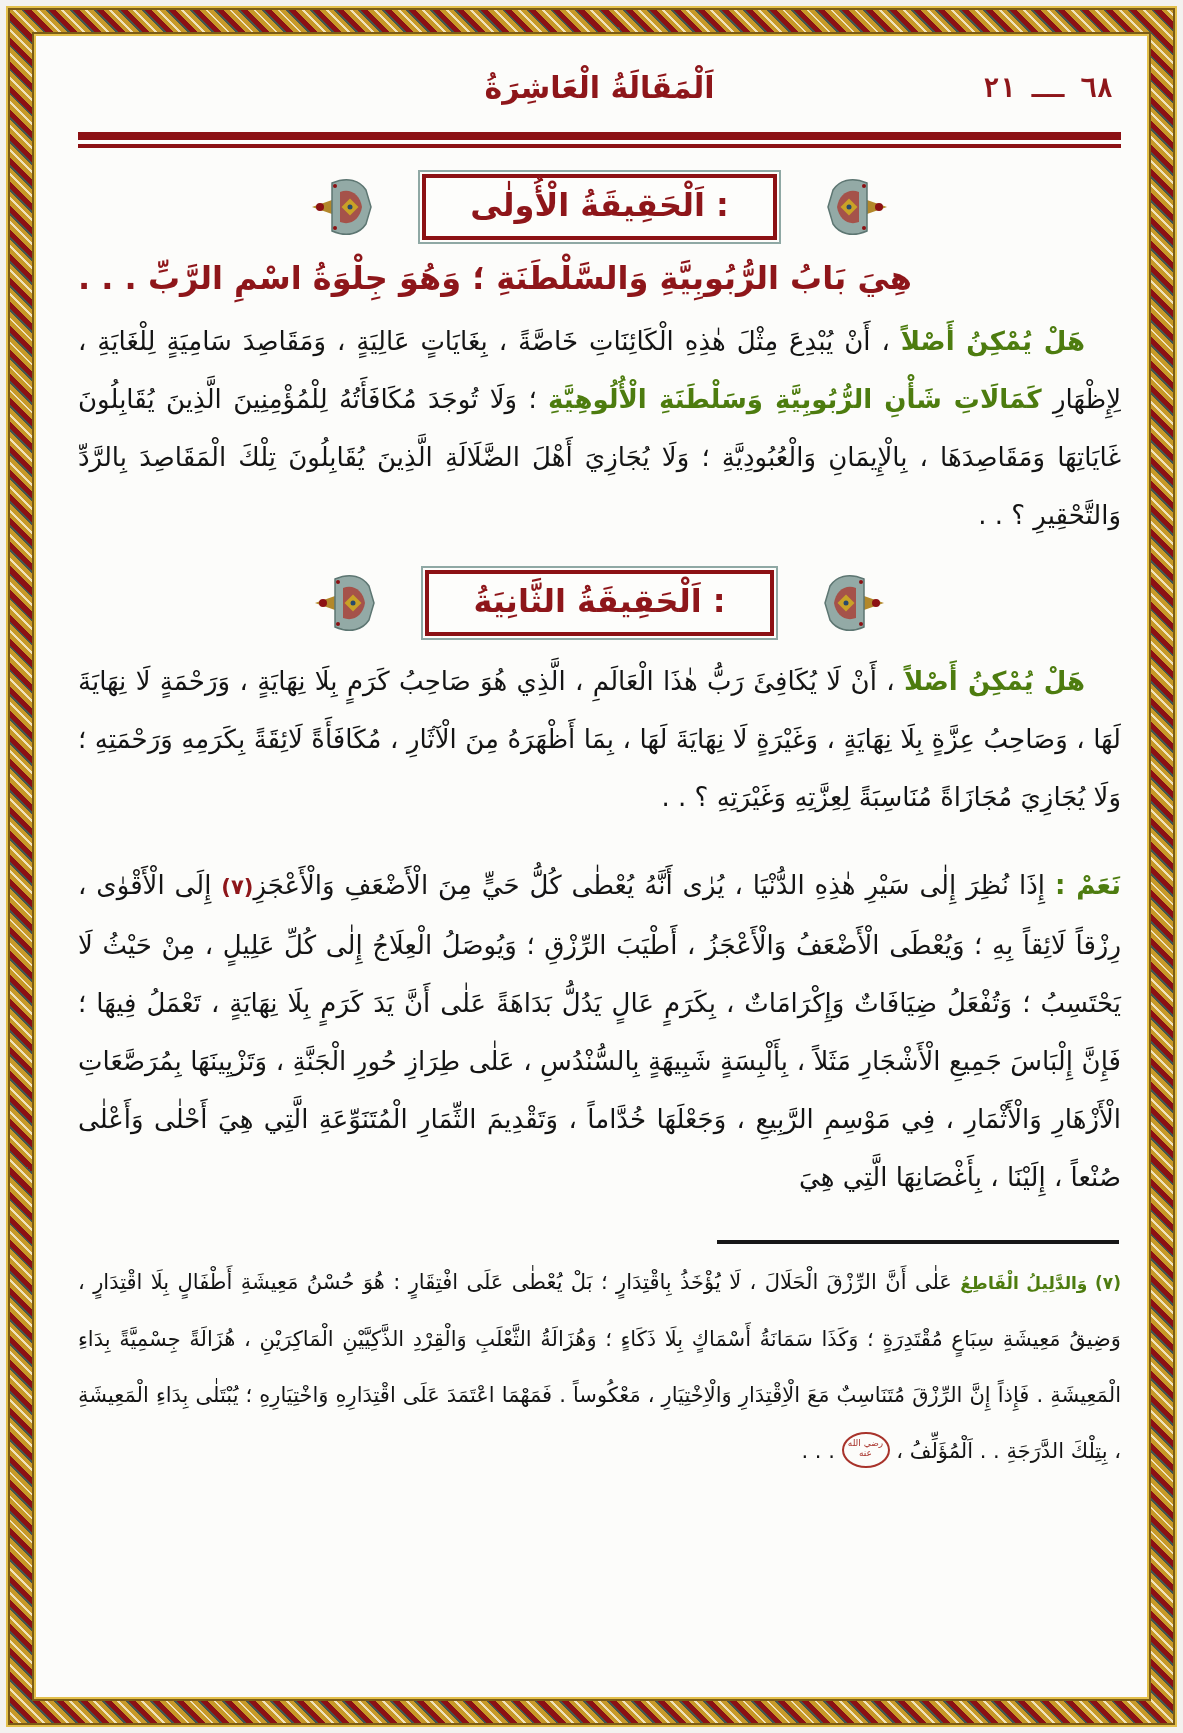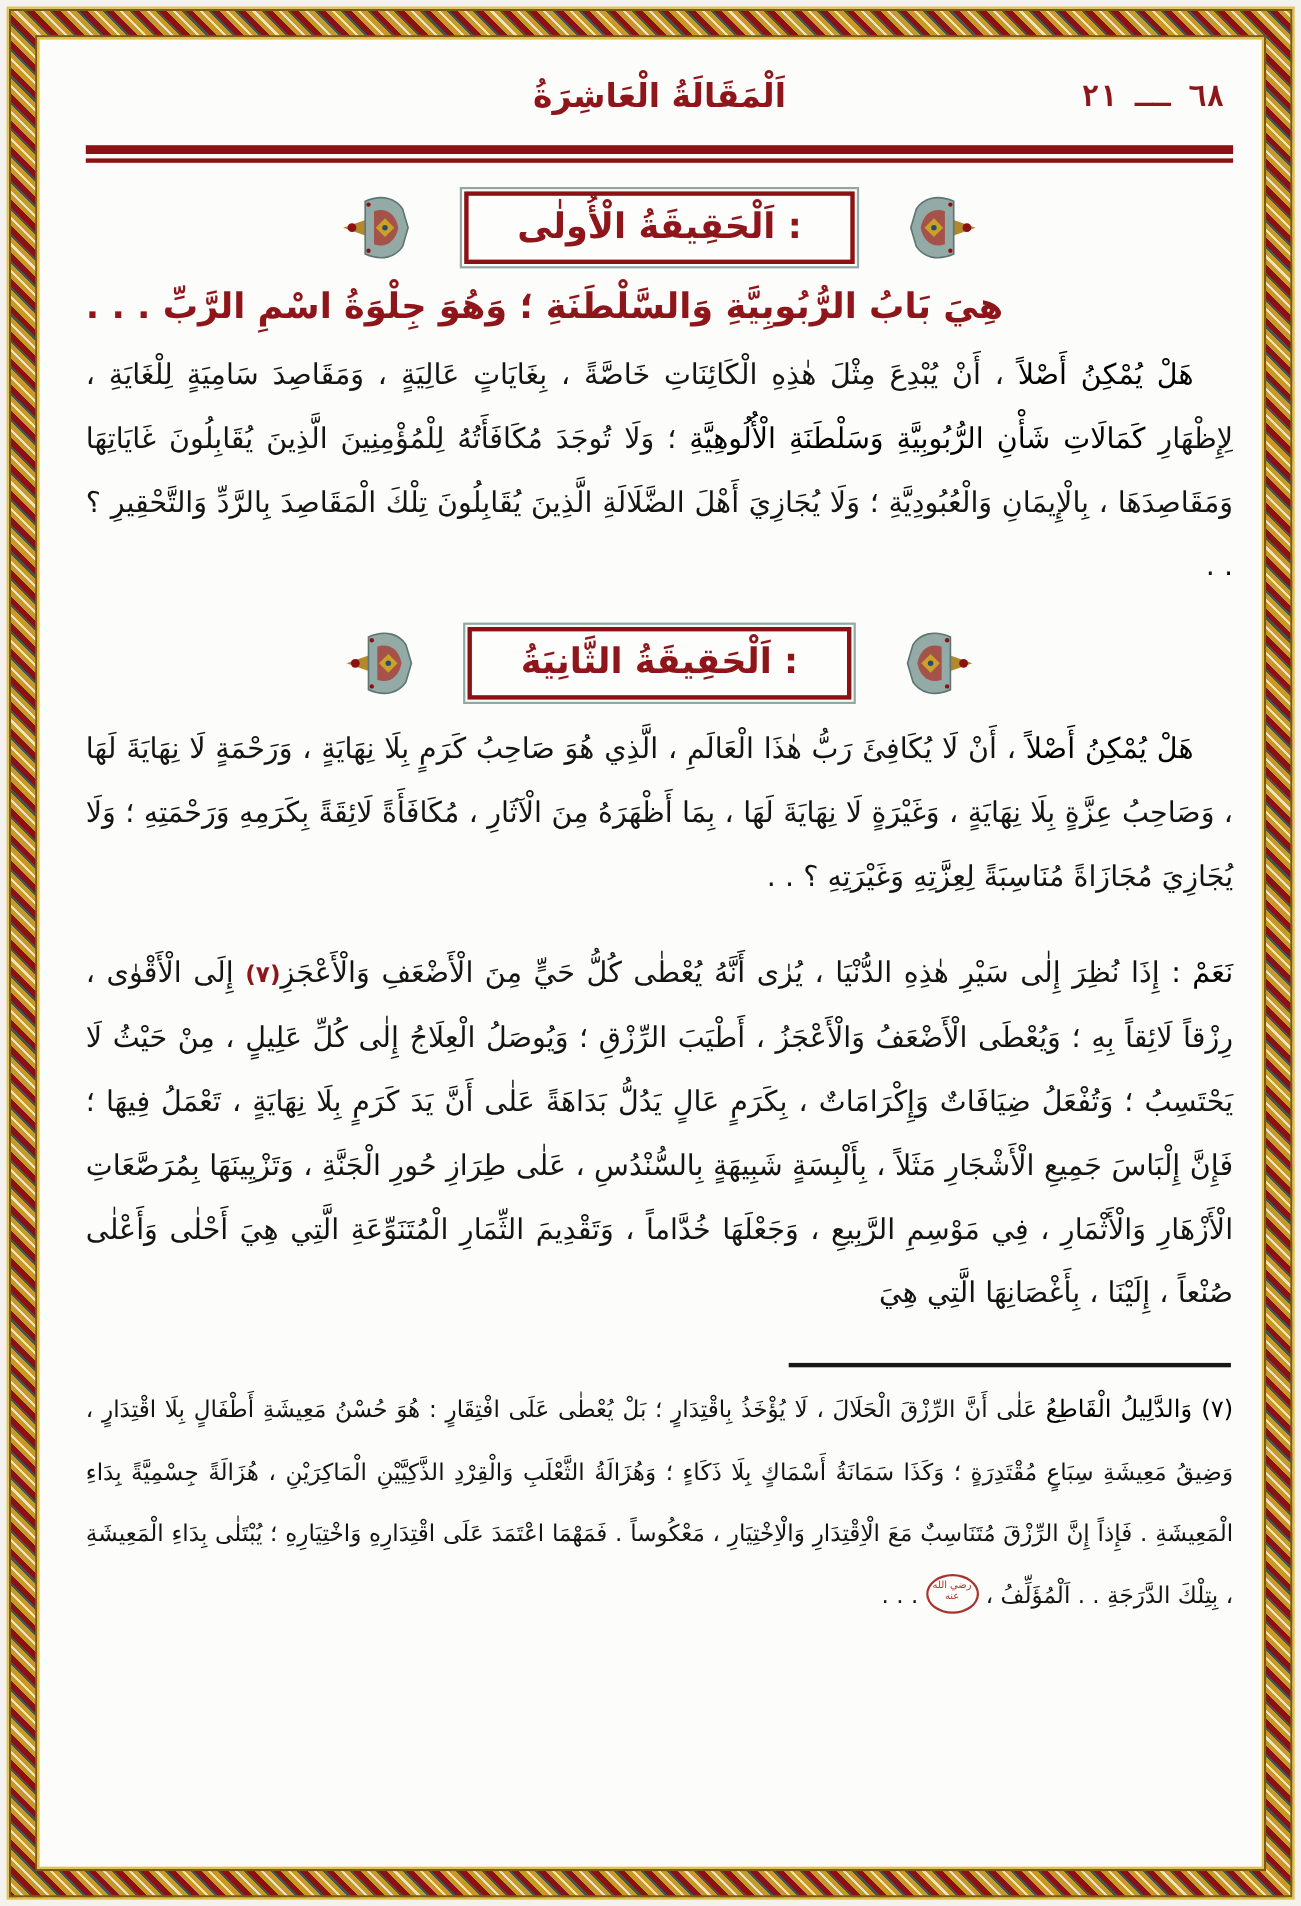--- a/index.html
+++ b/index.html
@@ -67,33 +67,33 @@
     margin-top:16px;text-align:left;
     color:#8e161a;font-size:32px;font-weight:bold;line-height:44px;
   }
   
   .para{
     margin-top:12px;
     font-size:26px;line-height:58px;
     text-align:justify;text-justify:inter-word;
   }
   .para.indent{text-indent:36px;}
-  .lead-red,.inline-red{color:#000000;font-weight:normal;margin-top:31px;}
+  .lead-red,.inline-red{color:#4d7c0f;font-weight:bold;margin-top:31px;}
   .fn-marker{color:#8e161a;font-weight:bold;font-size:21px;}
   
   .footnote-rule{
     margin-top:34px;margin-right:2px;
     width:402px;height:4px;background:#171717;
   }
   .footnote{
     margin-top:10px;
     font-size:21px;line-height:56px;
     text-align:justify;text-justify:inter-word;
   }
-  .footnote .lead-red{font-size:22px;}
+  .footnote .lead-red{font-size:17px;}
   .seal{
     display:inline-block;width:48px;height:36px;
     border:2px solid #a8332b;border-radius:50%;
     color:#a8332b;font-size:9px;font-weight:normal;line-height:1.15;
     text-align:center;vertical-align:-10px;
     padding-top:4px;box-sizing:border-box;overflow:hidden;
   }
 </style>
 </head>
 <body>

